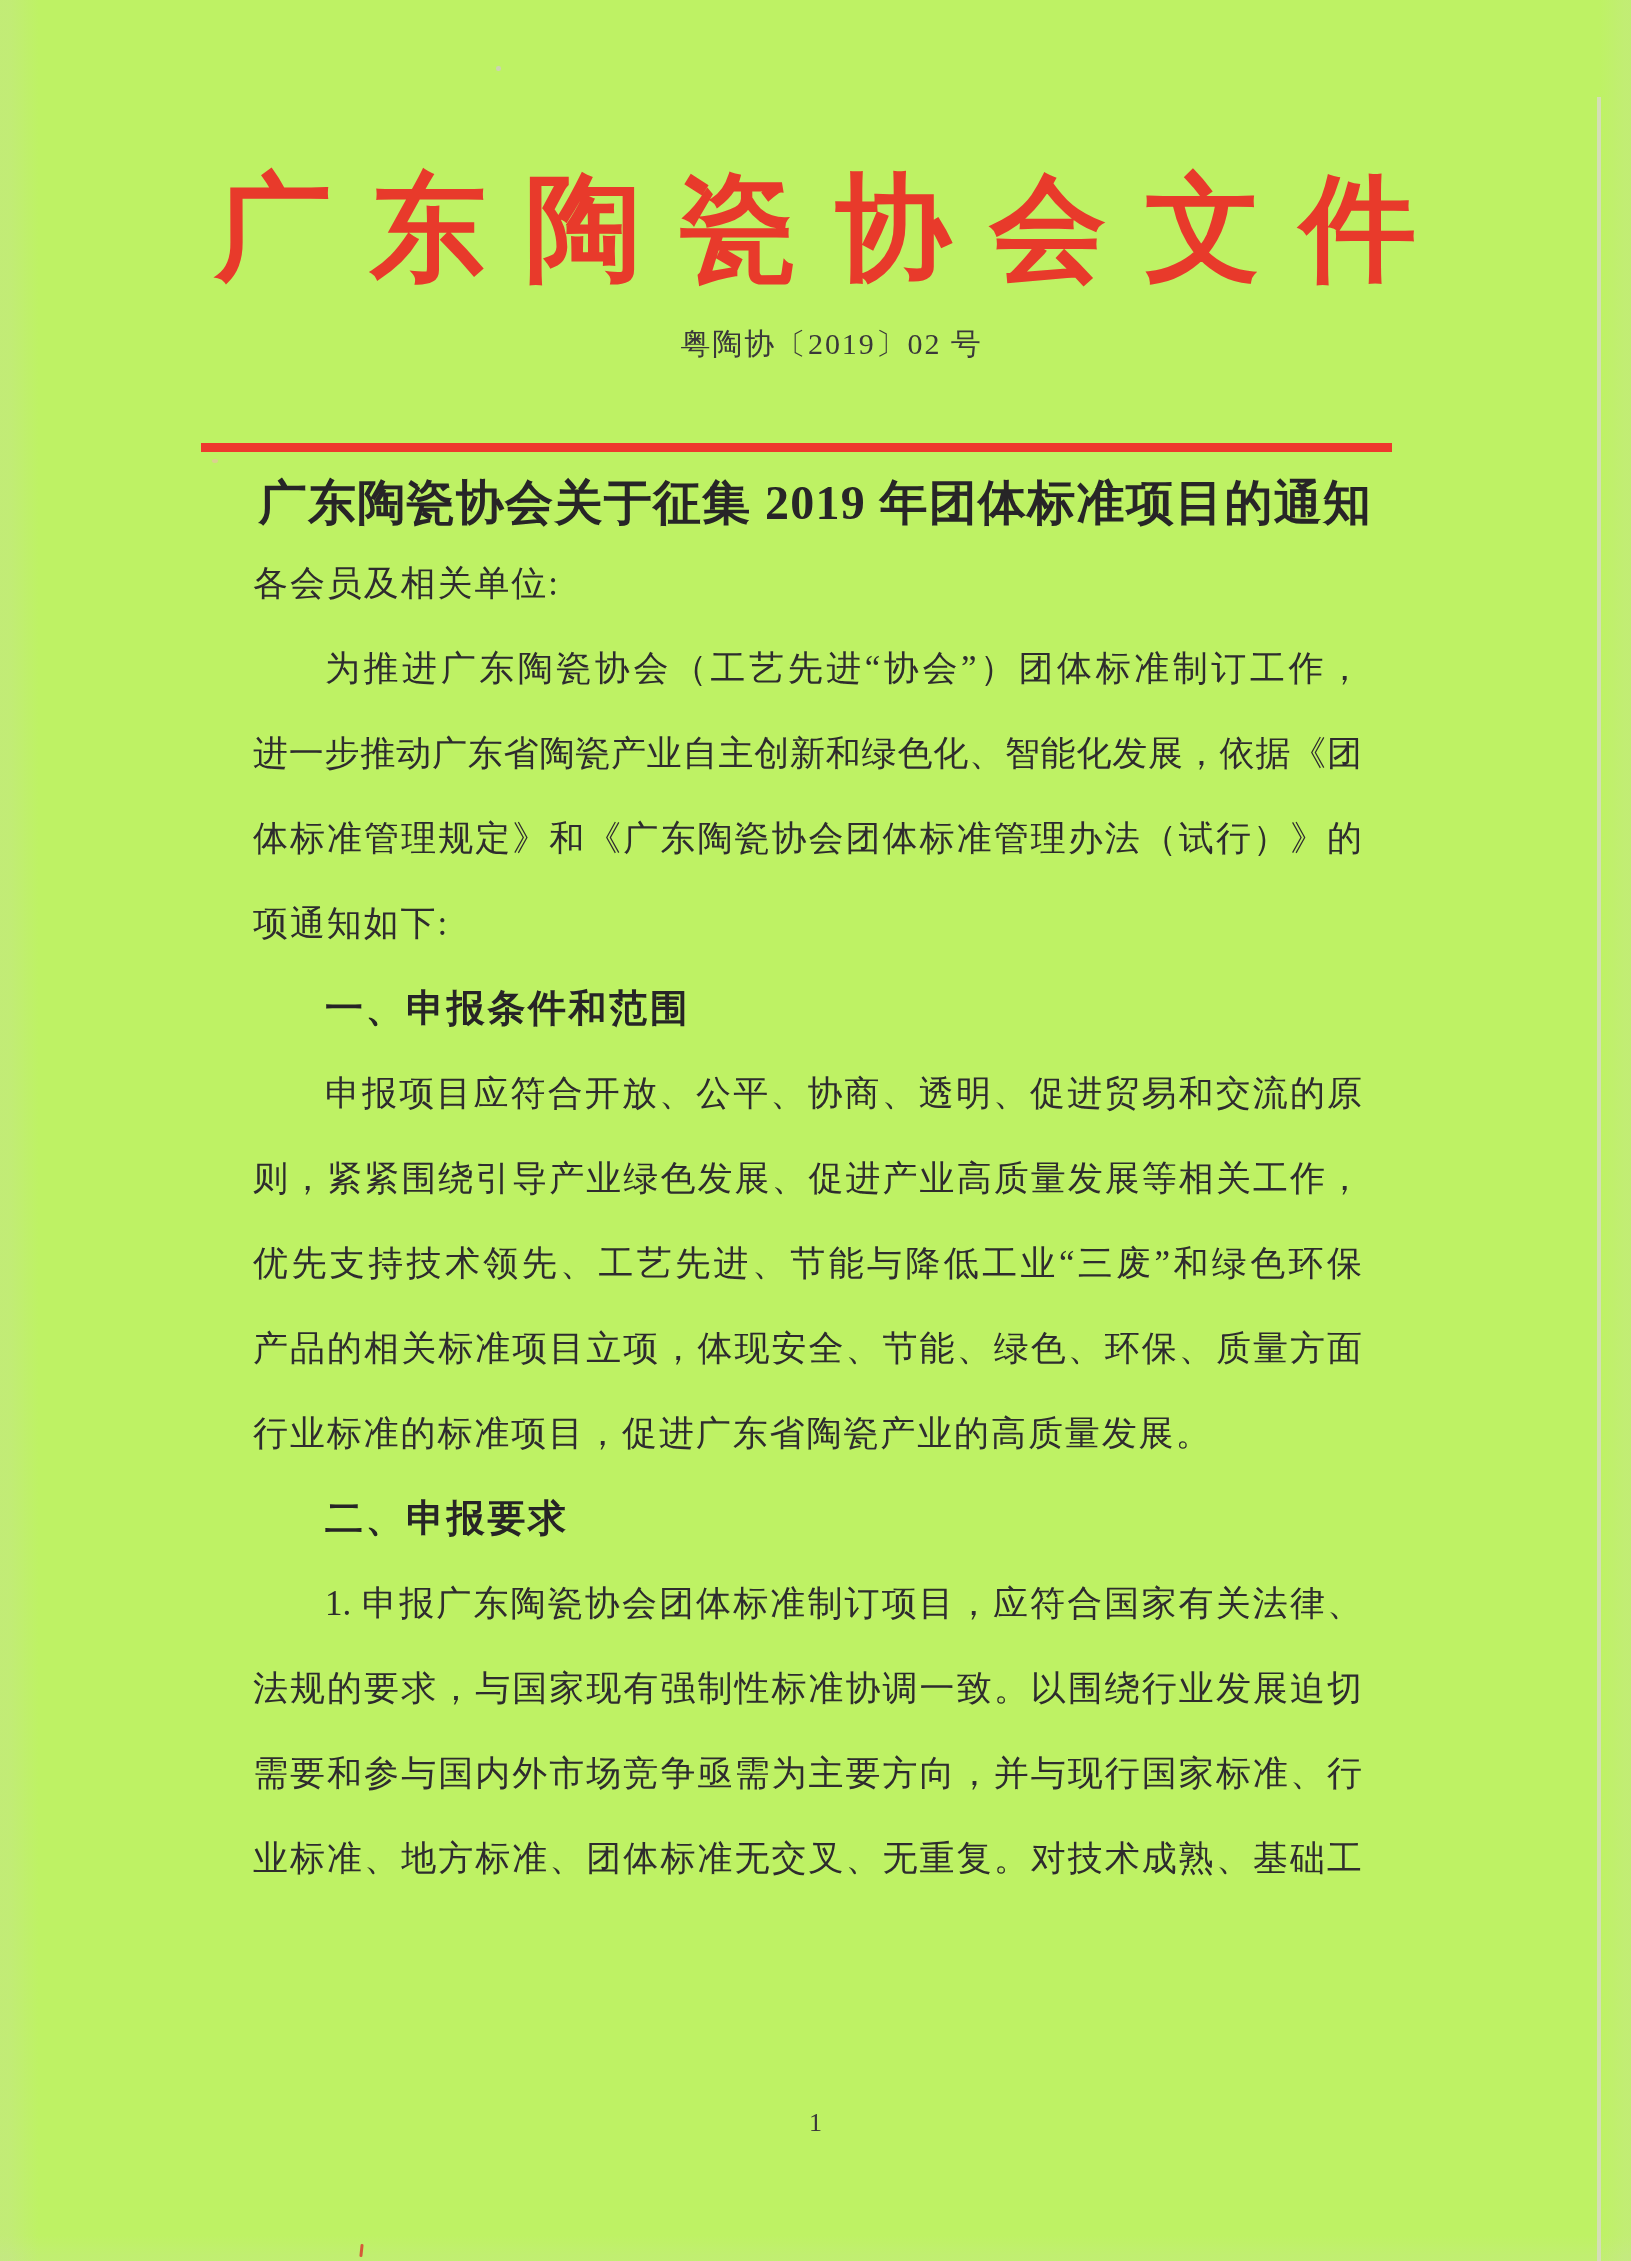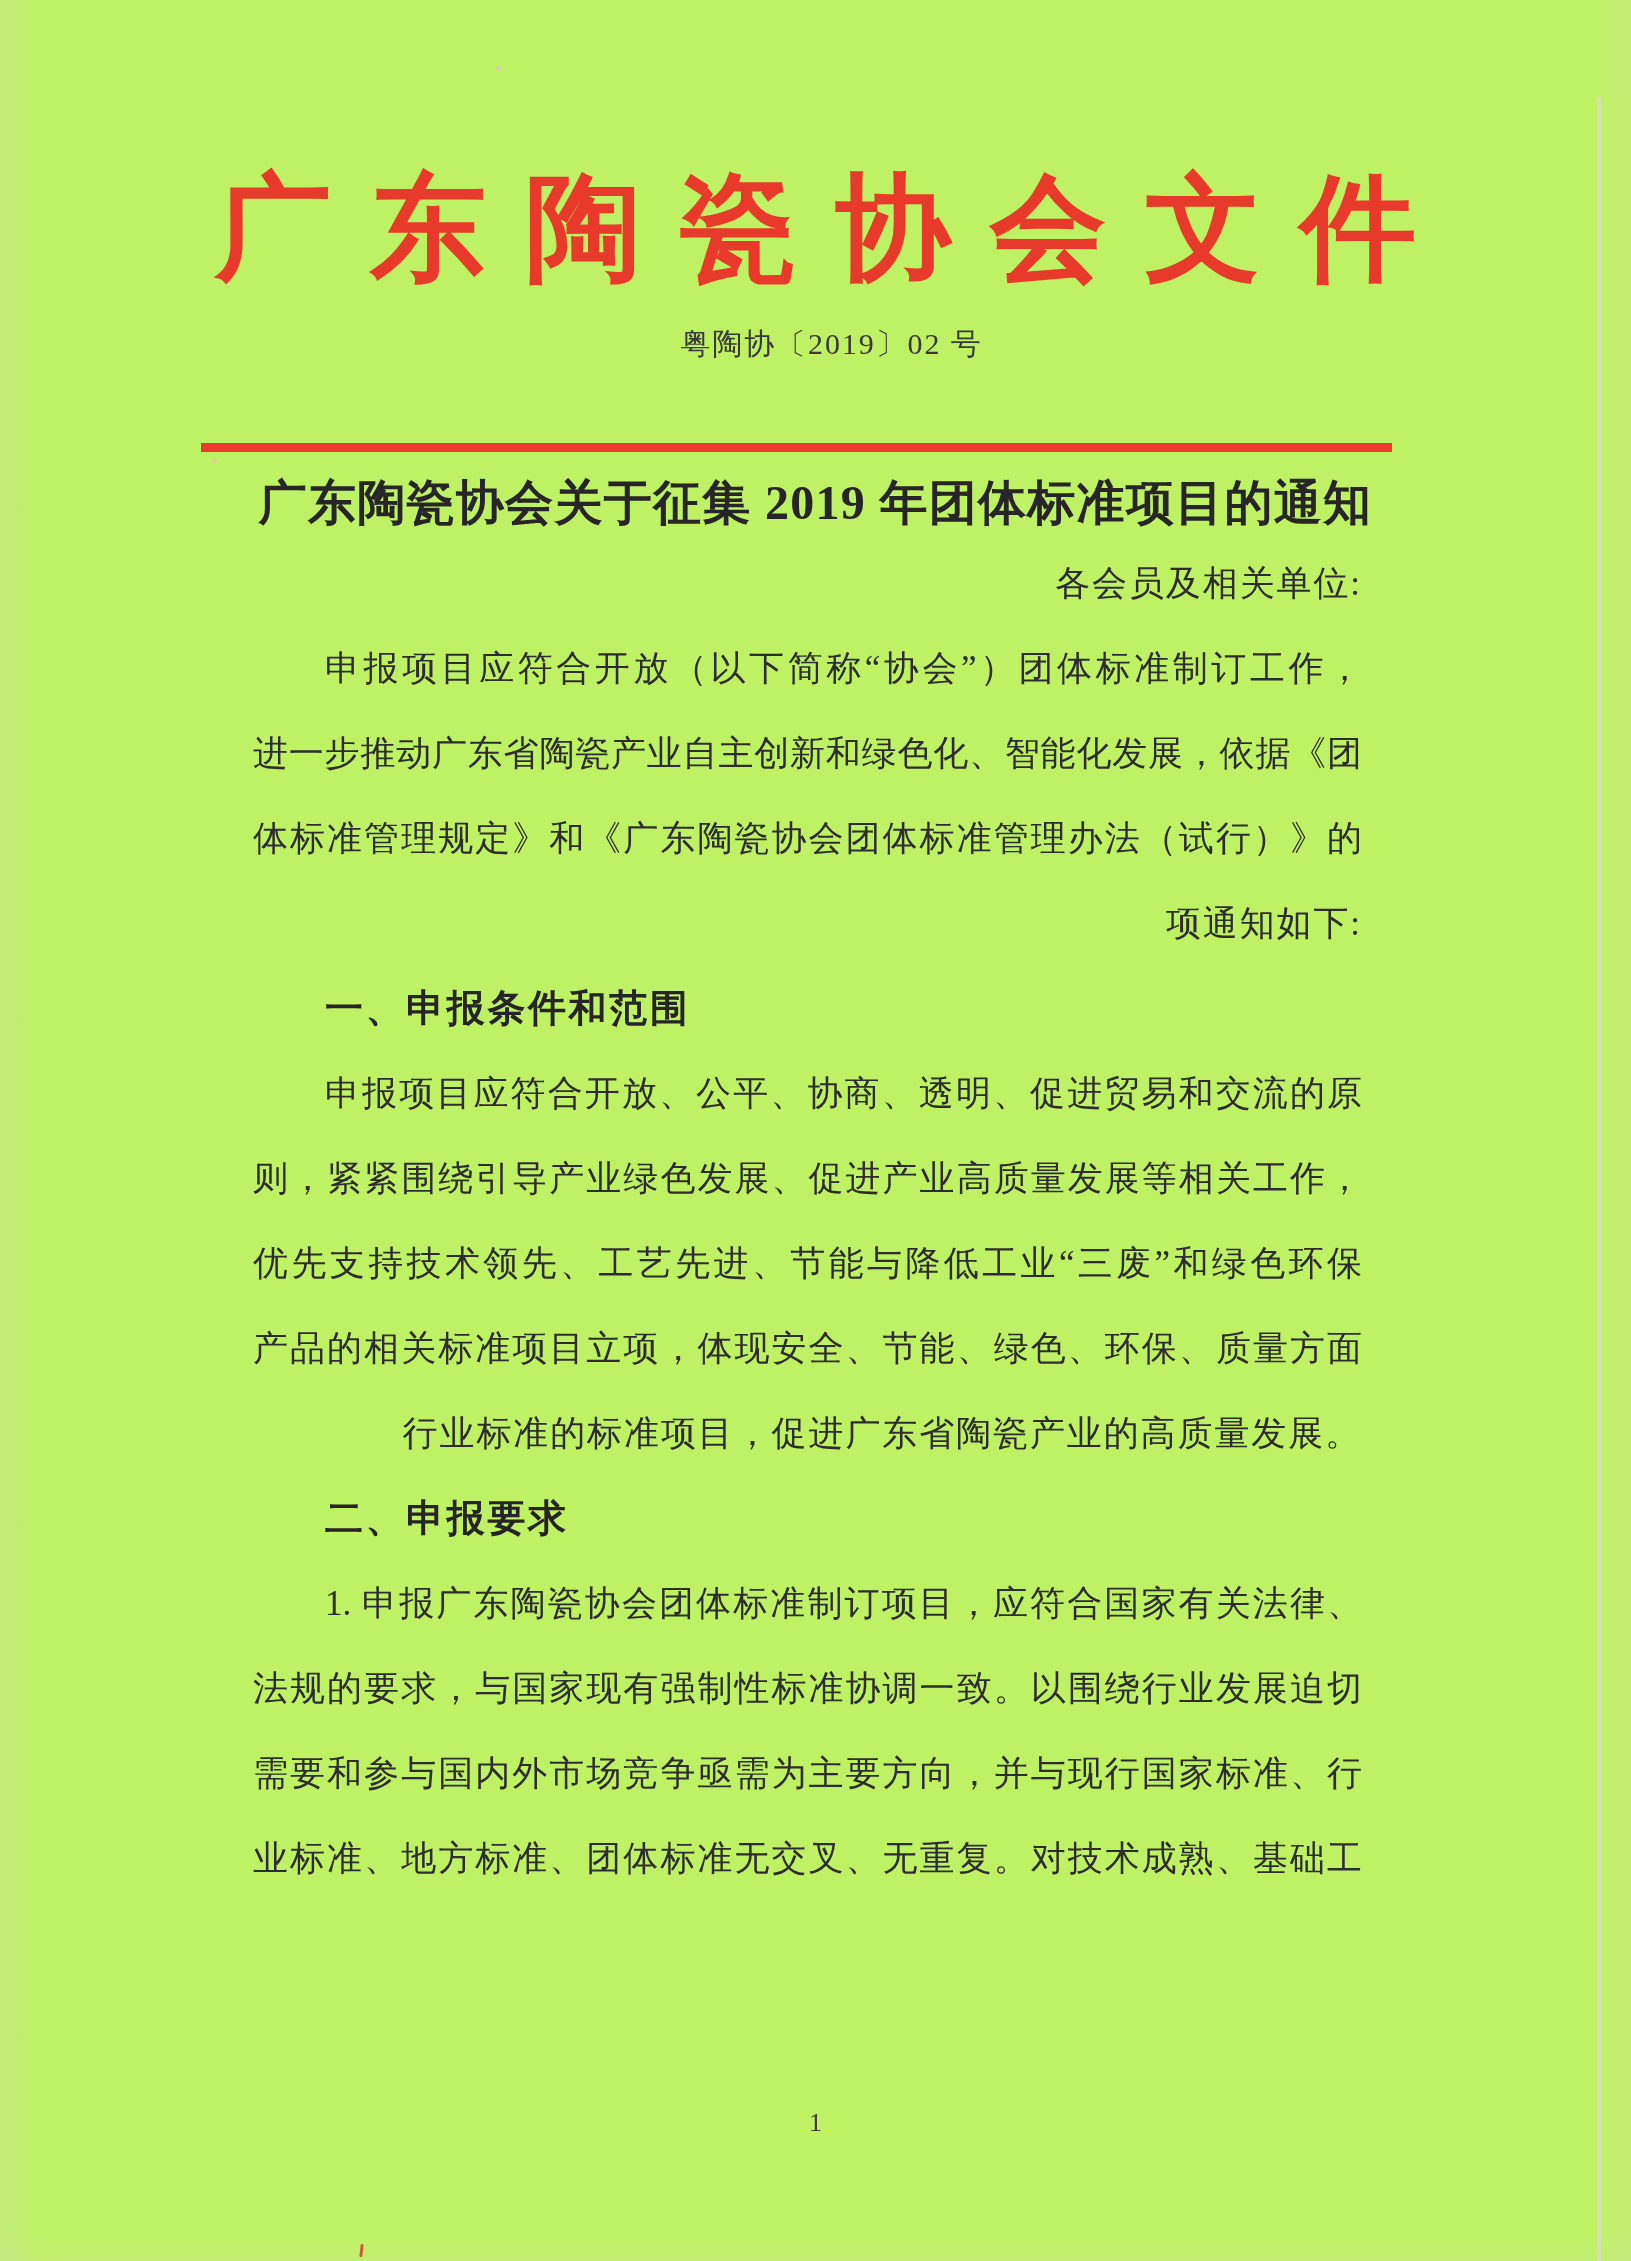--- a/index.html
+++ b/index.html
@@ -51,21 +51,21 @@
   }
   .content{
     position:absolute;left:253px;top:541px;width:1109px;
   }
   .line{
     height:85px;line-height:85px;
     font-size:35px;
     white-space:nowrap;
     color:#2e2c2e;
   }
-  .line.sp{letter-spacing:1.9px;text-align:right;}
+  .line.sp{letter-spacing:1.9px;}
   .line.j{
     white-space:normal;
     text-align:justify;
     text-align-last:justify;
     text-justify:inter-ideograph;
     letter-spacing:0;
   }
   .line.ind{padding-left:72px;}
   .line.j.ind{padding-left:0;text-indent:72px;}
   .line.heading{
@@ -106,21 +106,21 @@
 
   <div class="doc-number">粤陶协〔2019〕02 号</div>
 
   <div class="red-rule"></div>
 
   <h1 class="doc-title">广东陶瓷协会关于征集 2019 年团体标准项目的通知</h1>
 
   <div class="content">
     <div class="line sp">各会员及相关单位:</div>
 
-    <div class="line j ind">申报项目应符合开放（以下简称“协会”）团体标准制订工作，</div>
+    <div class="line j ind">为推进广东陶瓷协会（工艺先进“协会”）团体标准制订工作，</div>
     <div class="line j">进一步推动广东省陶瓷产业自主创新和绿色化、智能化发展，依据《团</div>
     <div class="line j">体标准管理规定》和《广东陶瓷协会团体标准管理办法（试行）》的</div>
     <div class="line sp">项通知如下:</div>
 
     <div class="line heading ind">一、申报条件和范围</div>
 
     <div class="line j ind">申报项目应符合开放、公平、协商、透明、促进贸易和交流的原</div>
     <div class="line j">则，紧紧围绕引导产业绿色发展、促进产业高质量发展等相关工作，</div>
     <div class="line j">优先支持技术领先、工艺先进、节能与降低工业“三废”和绿色环保</div>
     <div class="line j">产品的相关标准项目立项，体现安全、节能、绿色、环保、质量方面</div>

